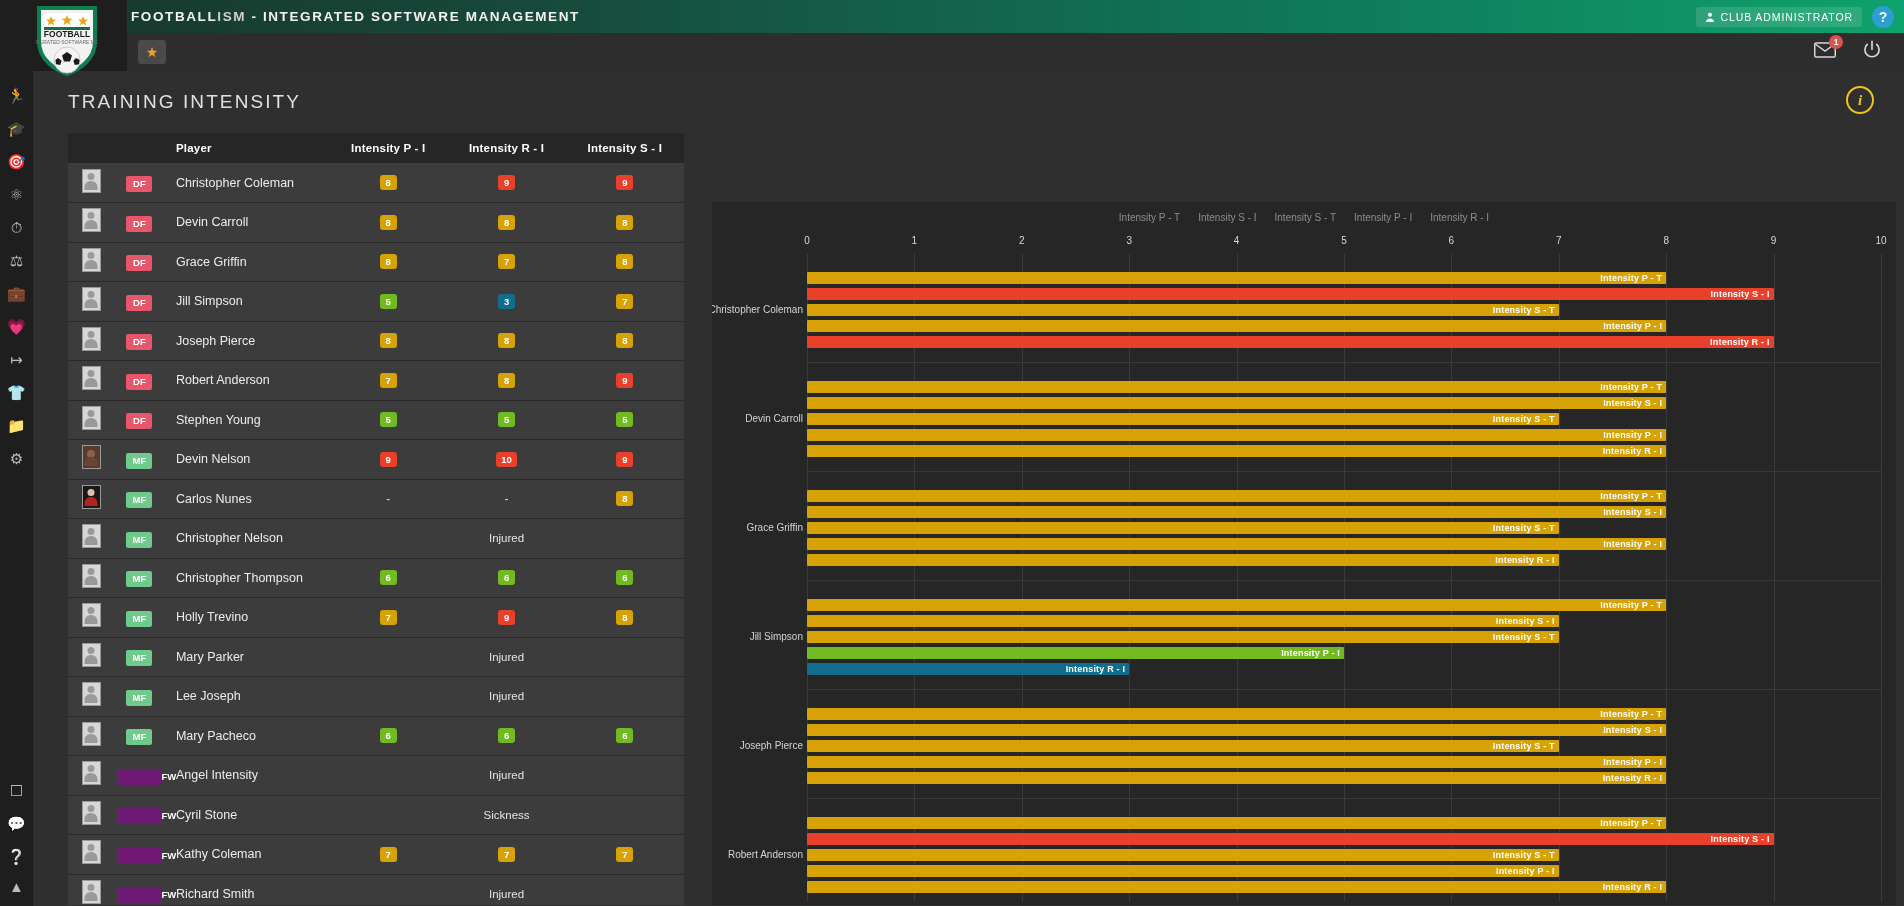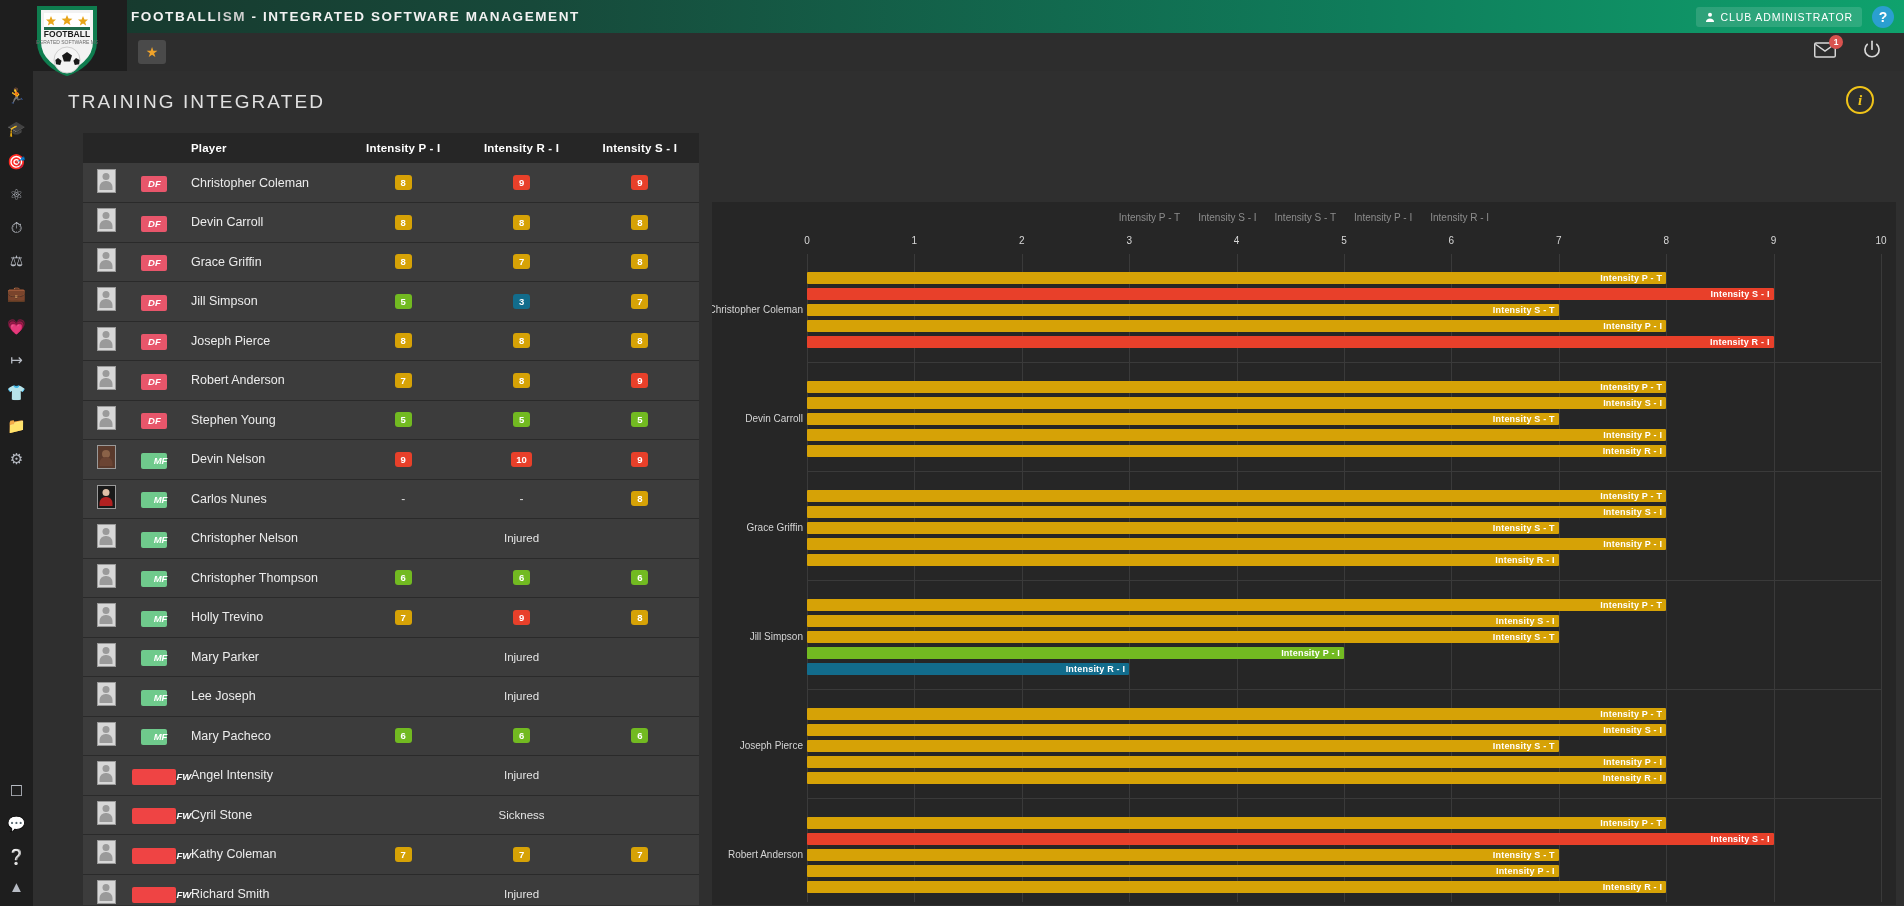--- a/index.html
+++ b/index.html
@@ -86,21 +86,21 @@
   }
   .info-btn {
     position: absolute; right: 30px; top: 15px; width: 28px; height: 28px;
     border-radius: 50%; border: 2px solid #f0c419; color: #f0c419;
     display: flex; align-items: center; justify-content: center;
     font-size: 15px; font-style: italic; font-family: "Liberation Serif", serif; font-weight: bold;
   }
 
   
   .table-wrap {
-    position: absolute; left: 50px; top: 62px; width: 616px; height: 772px;
+    position: absolute; left: 35px; top: 62px; width: 616px; height: 772px;
     overflow: hidden;
   }
   table.players { width: 616px; border-collapse: collapse; table-layout: fixed; }
   table.players thead th {
     background: #262626; height: 30px; font-size: 11.5px; color: #ffffff;
     font-weight: bold; letter-spacing: 0.2px;
   }
   table.players thead th.c-pic { width: 42px; }
   table.players thead th.c-pos { width: 44px; }
   table.players thead th.c-name { width: 148px; text-align: left; padding-left: 12px; }
@@ -124,23 +124,23 @@
   .avatar.photo-a::before { background: #8a6248; top: 4px; width: 8px; height: 8px; }
   .avatar.photo-a::after { background: #6b4433; }
   .avatar.photo-b { background: #1a1a1a; }
   .avatar.photo-b::before { background: #e0c0a8; top: 3px; }
   .avatar.photo-b::after { background: #b32121; }
   .pos {
     display: inline-block; width: 26px; height: 16px; line-height: 16px;
     border-radius: 2px; font-size: 9.5px; font-weight: bold; color: #fff; text-align: center;
   }
   .pos.DF { background: #e8566b; }
-  .pos.MF { background: #6fca8c; text-align: right; }
-  .pos.FW { background: #ef4444; padding-left: 44px; }
-  td.c-pos { text-align: center; font-style: italic; }
+  .pos.MF { background: #6fca8c; }
+  .pos.FW { background: #701a75; padding-left: 44px; }
+  td.c-pos { text-align: center; }
   td.c-name { padding-left: 12px; font-size: 12.5px; color: #ececec; }
   td.c-val { text-align: center; font-size: 12px; color: #dcdcdc; }
   .chip {
     display: inline-block; min-width: 17px; padding: 2px 5px; border-radius: 3px;
     font-size: 9.5px; font-weight: bold; color: #fff; text-align: center;
   }
   .chip.y { background: #d6a206; }
   .chip.r { background: #e8402a; }
   .chip.g { background: #72ba21; }
   .chip.b { background: #126c8c; }
@@ -303,21 +303,21 @@
       </div>
     <div class="rail-item">
         <span>❔</span>
       </div>
     <div class="rail-item rail-bottom">
         <span>▲</span>
       </div>
   </div>
 
   <div class="page">
-    <div class="page-title">TRAINING INTEGRATED</div>
+    <div class="page-title">TRAINING INTENSITY</div>
     <div class="info-btn">i</div>
 
     <div class="table-wrap">
       <table class="players">
         <thead>
           <tr>
             <th class="c-pic"></th>
             <th class="c-pos"></th>
             <th class="c-name">Player</th>
             <th class="c-val">Intensity P - I</th>

